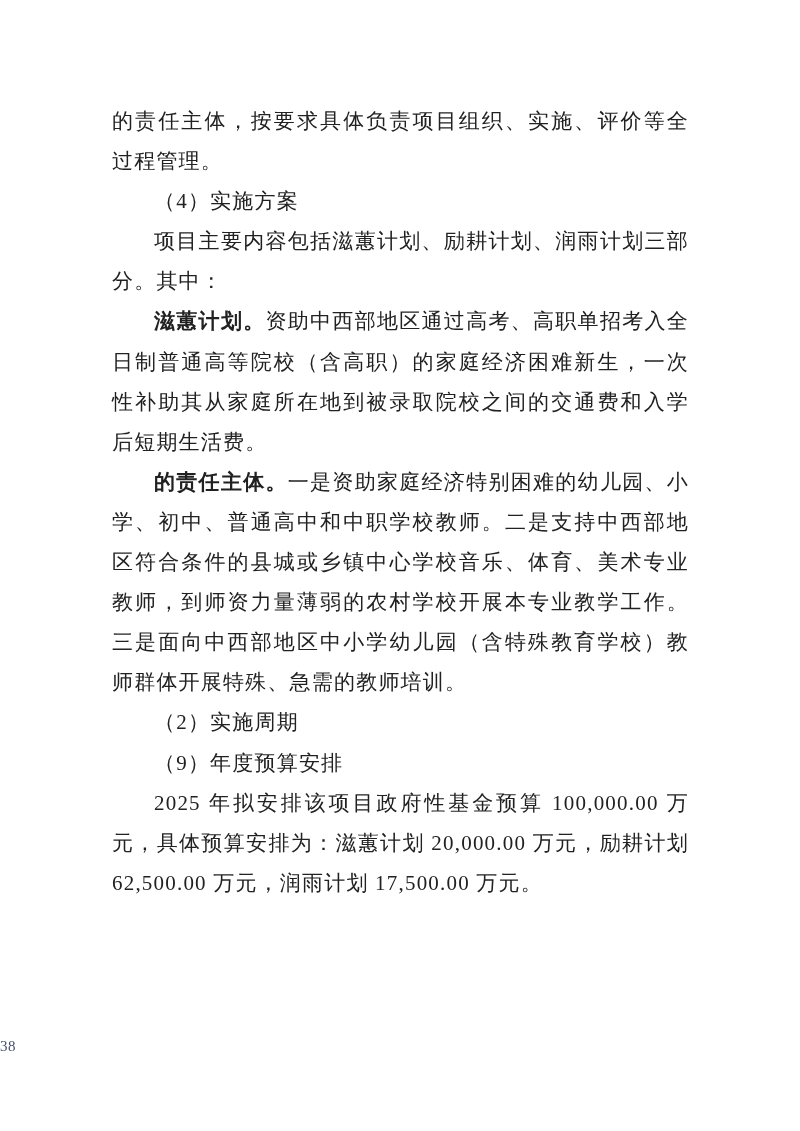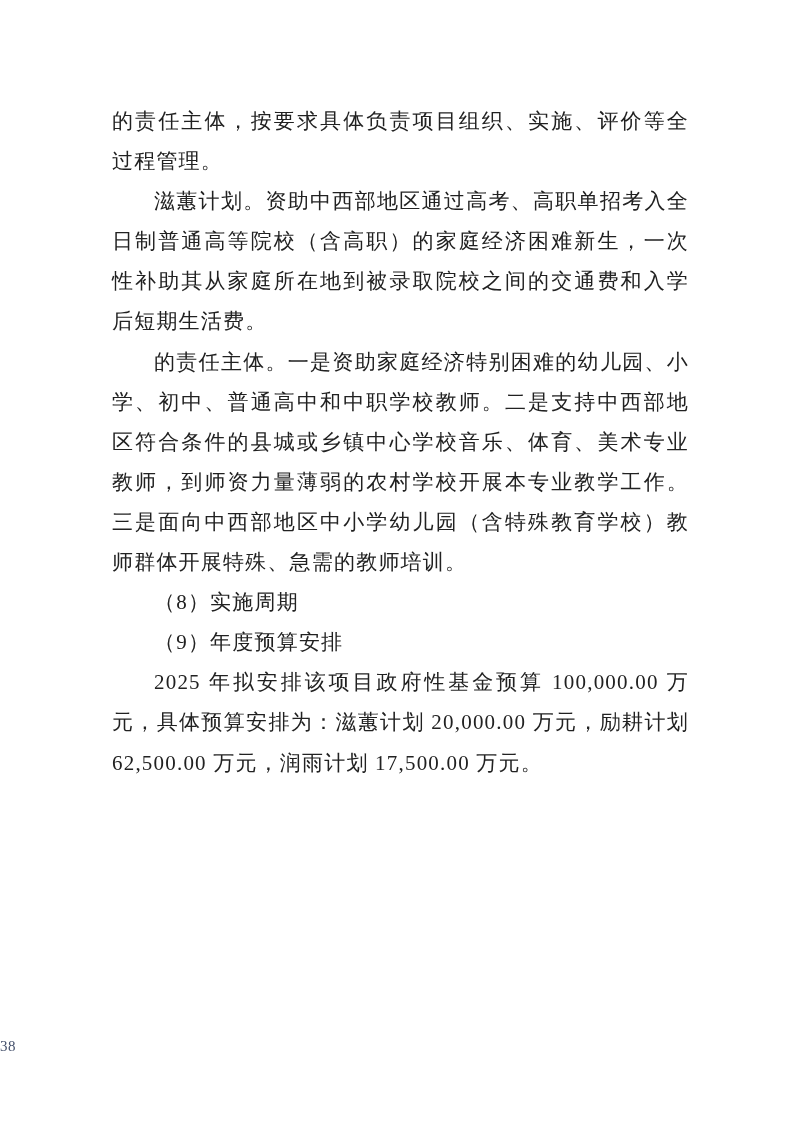--- a/index.html
+++ b/index.html
@@ -27,49 +27,51 @@
     letter-spacing: 1.2px;
   }
   .content p {
     margin: 0;
     text-indent: 2em;
   }
   .content p.no-indent {
     text-indent: 0;
   }
   .plan-lead {
-    font-weight: 400;
+    font-weight: 700;
   }
   .footer {
     position: absolute;
     top: 1036px;
     left: 0;
     width: 100%;
     text-align: left;
     font-size: 15px;
     line-height: 20px;
     color: #44506b;
     letter-spacing: 0.5px;
   }
 </style>
 </head>
 <body>
 
 <div class="page">
   <div class="content">
     <p class="no-indent">的责任主体，按要求具体负责项目组织、实施、评价等全过程管理。</p>
 
+    <p>（4）实施方案</p>
 
+    <p>项目主要内容包括滋蕙计划、励耕计划、润雨计划三部分。其中：</p>
 
     <p><span class="plan-lead">滋蕙计划。</span><span>资助中西部地区通过高考、高职单招考入全日制普通高等院校（含高职）的家庭经济困难新生，一次性补助其从家庭所在地到被录取院校之间的交通费和入学后短期生活费。</span></p>
 
     <p><span class="plan-lead">的责任主体。</span><span>一是资助家庭经济特别困难的幼儿园、小学、初中、普通高中和中职学校教师。二是支持中西部地区符合条件的县城或乡镇中心学校音乐、体育、美术专业教师，到师资力量薄弱的农村学校开展本专业教学工作。三是面向中西部地区中小学幼儿园（含特殊教育学校）教师群体开展特殊、急需的教师培训。</span></p>
 
 
-    <p>（8）实施周期</p>
+    <p>（2）实施周期</p>
 
 
     <p>（9）年度预算安排</p>
 
     <p>2025 年拟安排该项目政府性基金预算 100,000.00 万元，具体预算安排为：滋蕙计划 20,000.00 万元，励耕计划 62,500.00 万元，润雨计划 17,500.00 万元。</p>
   </div>
 
   <div class="footer">
     <span>38</span>
   </div>

